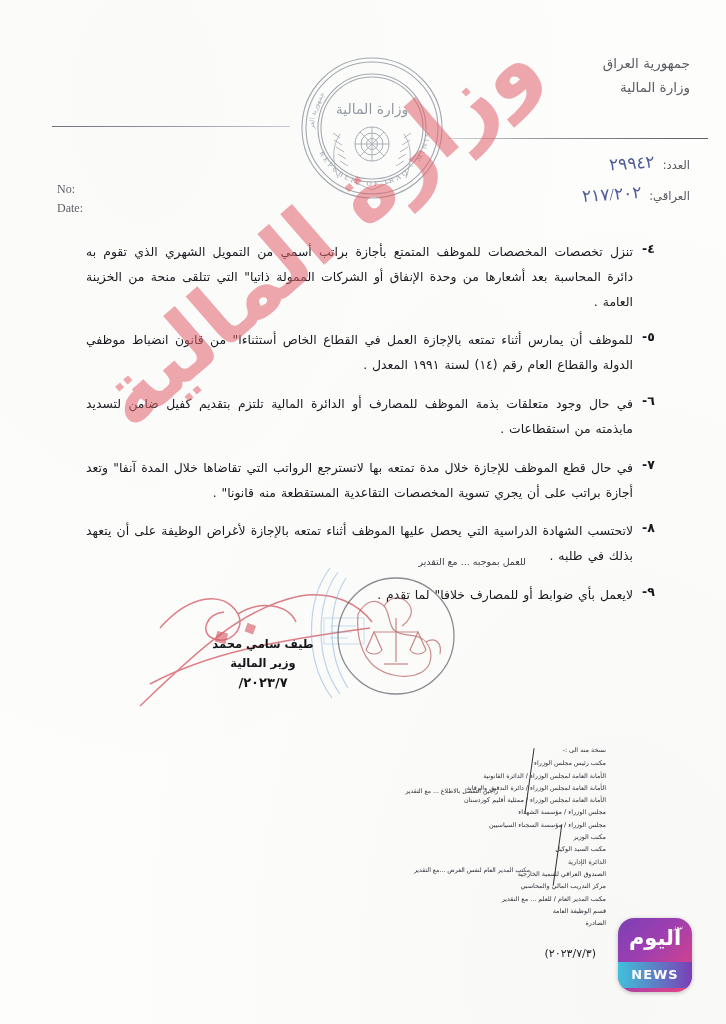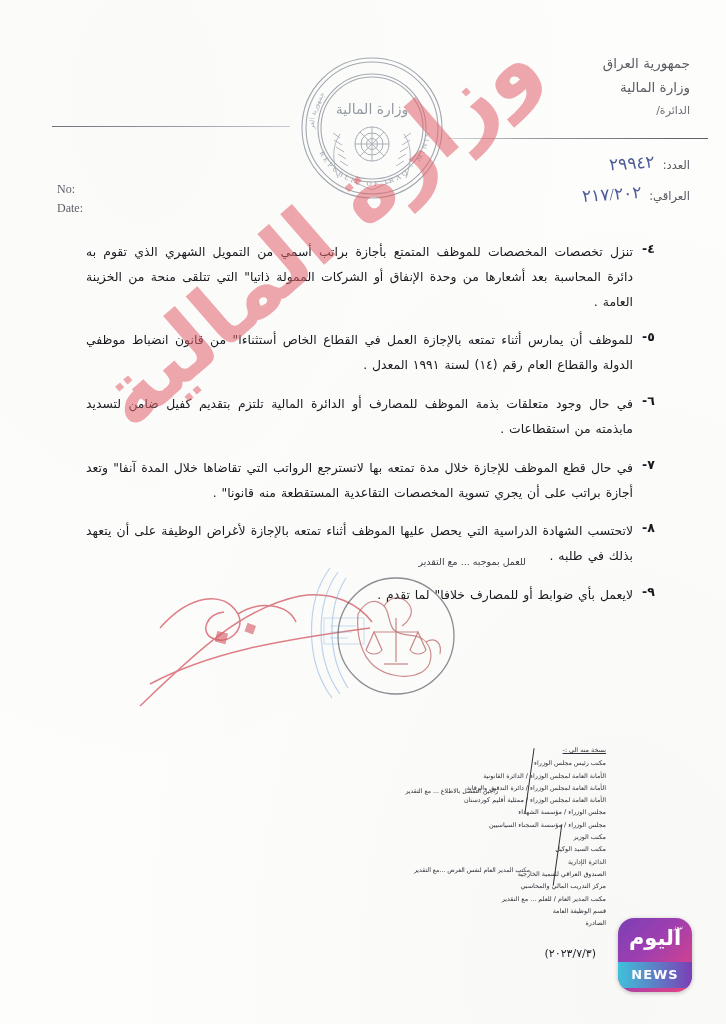--- a/index.html
+++ b/index.html
@@ -85,21 +85,21 @@
   }
   .sig .nm{font-size:11.5px;font-weight:700;letter-spacing:.4px;}
   .sig .ti{font-size:11.5px;font-weight:700;margin-top:5px;letter-spacing:.4px;}
   .sig .dt{font-size:13px;margin-top:5px;letter-spacing:1px;font-weight:600;}
 
   
   .cc{
     position:absolute;right:120px;top:744px;direction:rtl;text-align:right;
     font-size:6.4px;line-height:1.92;color:#2a2d32;letter-spacing:.1px;
   }
-  .cc .cc-h{text-decoration:underline;margin-bottom:1px;font-size:6.4px;}
+  .cc .cc-h{margin-bottom:1px;font-size:6.4px;}
   .cc div{white-space:nowrap;}
   .side-note{
     position:absolute;direction:rtl;font-size:6.2px;color:#2a2d32;white-space:nowrap;
   }
   .sn1{right:228px;top:787px;}
   .sn2{right:196px;top:866px;}
   .slash{position:absolute;background:#2d3035;}
   .s1{right:196px;top:748px;width:1.4px;height:66px;transform:rotate(8deg);}
   .s2{right:168px;top:824px;width:1.4px;height:62px;transform:rotate(8deg);}
 
@@ -159,21 +159,20 @@
 
   <div class="hdr-rule"></div>
   <div class="hdr-nodate">
     <div>No:</div>
     <div>Date:</div>
   </div>
 
   <div class="hdr-ar">
     <div>جمهورية العراق</div>
     <div>وزارة المالية</div>
-    <div class="dept">الدائرة/</div>
   </div>
   <div class="hdr-rule2"></div>
 
   <div class="meta">
     <div class="meta-row">
       <span class="meta-lab">العدد:</span>
       <span class="hand">٢٩٩٤٢</span>
     </div>
     <div class="meta-row">
       <span class="meta-lab">العراقي:</span>
@@ -282,20 +281,25 @@
     </g>
     <g fill="none" stroke="#b5595a" stroke-width="1.2" opacity=".9">
       <path d="M66,48 L66,92"></path>
       <path d="M44,62 L88,62"></path>
       <path d="M44,62 L36,80 A10,10 0 0 0 52,80 Z"></path>
       <path d="M88,62 L80,80 A10,10 0 0 0 96,80 Z"></path>
       <path d="M54,94 L78,94"></path>
     </g>
   </svg>
 
+  <div class="sig">
+    <div class="nm">طيف سامي محمد</div>
+    <div class="ti">وزير المالية</div>
+    <div class="dt">٢٠٢٣/٧/</div>
+  </div>
 
   <div class="cc">
     <div class="cc-h">نسخة منه الى :-</div>
     <div>مكتب رئيس مجلس الوزراء</div>
     <div>الأمانة العامة لمجلس الوزراء / الدائرة القانونية</div>
     <div>الأمانة العامة لمجلس الوزراء / دائرة التدقيق والرقابة</div>
     <div>الأمانة العامة لمجلس الوزراء / ممثلية أقليم كوردستان</div>
     <div>مجلس الوزراء / مؤسسة الشهداء</div>
     <div>مجلس الوزراء / مؤسسة السجناء السياسيين</div>
     <div>مكتب الوزير</div>

